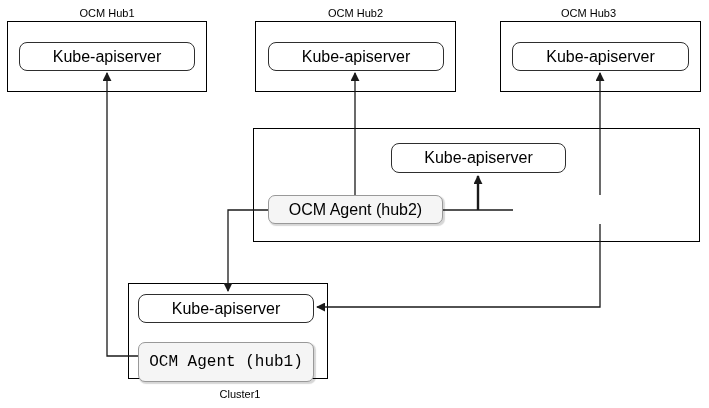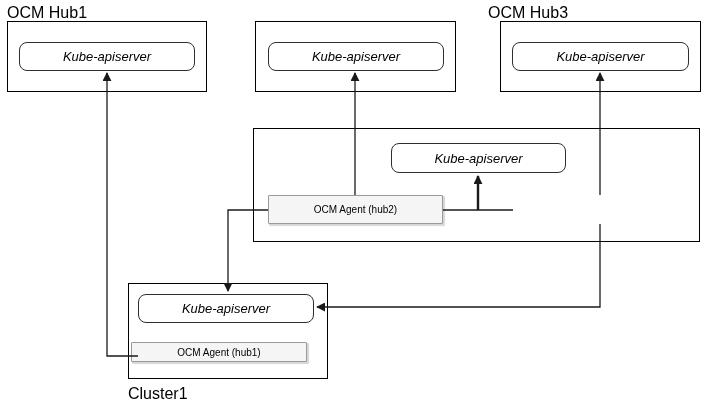--- a/index.html
+++ b/index.html
@@ -9,69 +9,70 @@
     --agent-border:#999999;
     --agent-fill:#f5f5f5;
     --bg:#ffffff;
   }
   html,body{margin:0;padding:0;background:var(--bg);}
   .canvas{
     position:relative;width:709px;height:408px;background:var(--bg);
     font-family:"Liberation Sans", sans-serif;color:#000;overflow:hidden;
   }
   .lbl{
-    position:absolute;font-size:16px;line-height:14px;text-align:left;
+    position:absolute;font-size:11px;line-height:14px;text-align:center;
     white-space:nowrap;
   }
   .box-outer{
     position:absolute;border:1px solid var(--box-border);background:var(--bg);
     box-sizing:border-box;
   }
   .box-kube{
     position:absolute;border:1.5px solid var(--kube-border);border-radius:8px;
     background:#fff;box-sizing:border-box;display:flex;align-items:center;
-    justify-content:center;font-size:13px;font-style:italic;
+    justify-content:center;font-size:16px;
   }
   .box-agent{
-    position:absolute;border:1px solid var(--agent-border);border-radius:1px;
+    position:absolute;border:1px solid var(--agent-border);border-radius:7px;
     background:var(--agent-fill);box-sizing:border-box;display:flex;
-    align-items:center;justify-content:center;font-size:10px;
+    align-items:center;justify-content:center;font-size:16px;
     box-shadow:1.5px 1.5px 1px rgba(0,0,0,0.16);
     text-align:right;
   }
   svg.wires{position:absolute;left:0;top:0;pointer-events:none;}
   svg.wires polyline, svg.wires line{
     fill:none;stroke:var(--line);stroke-width:1.3;
   }
   svg.wires .bold{stroke-width:2.4;}
 </style>
 </head>
 <body>
 
 <div class="canvas">
 
   <div class="lbl" style="left:7px;top:6px;width:200px;">OCM Hub1</div>
   <div class="box-outer" style="left:7px;top:21px;width:200px;height:71px;"></div>
   <div class="box-kube" style="left:19px;top:42px;width:176px;height:29px;">Kube-apiserver</div>
 
+  <div class="lbl" style="left:255px;top:6px;width:201px;">OCM Hub2</div>
   <div class="box-outer" style="left:255px;top:21px;width:201px;height:71px;"></div>
   <div class="box-kube" style="left:268px;top:42px;width:176px;height:29px;">Kube-apiserver</div>
 
   <div class="lbl" style="left:488px;top:6px;width:201px;">OCM Hub3</div>
   <div class="box-outer" style="left:500px;top:21px;width:201px;height:71px;"></div>
   <div class="box-kube" style="left:512px;top:42px;width:177px;height:29px;">Kube-apiserver</div>
 
   <div class="box-outer" style="left:253px;top:128px;width:447px;height:114px;"></div>
   <div class="box-kube" style="left:391px;top:143px;width:175px;height:30px;">Kube-apiserver</div>
   <div class="box-agent" style="left:268px;top:195px;width:175px;height:29px;">OCM Agent (hub2)</div>
 
   <div class="box-outer" style="left:128px;top:283px;width:200px;height:96px;"></div>
   <div class="box-kube" style="left:138px;top:294px;width:176px;height:29px;">Kube-apiserver</div>
-  <div class="box-agent" style="left:131px;top:342px;width:176px;height:20px;">OCM Agent (hub1)</div>
-  <div class="lbl" style="left:128px;top:387px;width:200px;">Cluster1</div>
+  <div class="box-agent" style="left:138px;top:342px;width:176px;height:40px;font-family:Liberation Mono, monospace;">OCM Agent (hub1)</div>
+  <div class="lbl" style="left:140px;top:387px;width:200px;">Cluster1</div>
 
   <svg class="wires" width="709" height="408" viewBox="0 0 709 408">
     <defs>
       <marker id="arr" viewBox="0 0 10 10" refX="9" refY="5" markerWidth="9" markerHeight="9" orient="auto" markerUnits="userSpaceOnUse">
         <path d="M0,0 L10,5 L0,10 z" fill="#1a1a1a"></path>
       </marker>
     </defs>
 
     <polyline points="138,356 107,356 107,73" marker-end="url(#arr)"></polyline>
 

